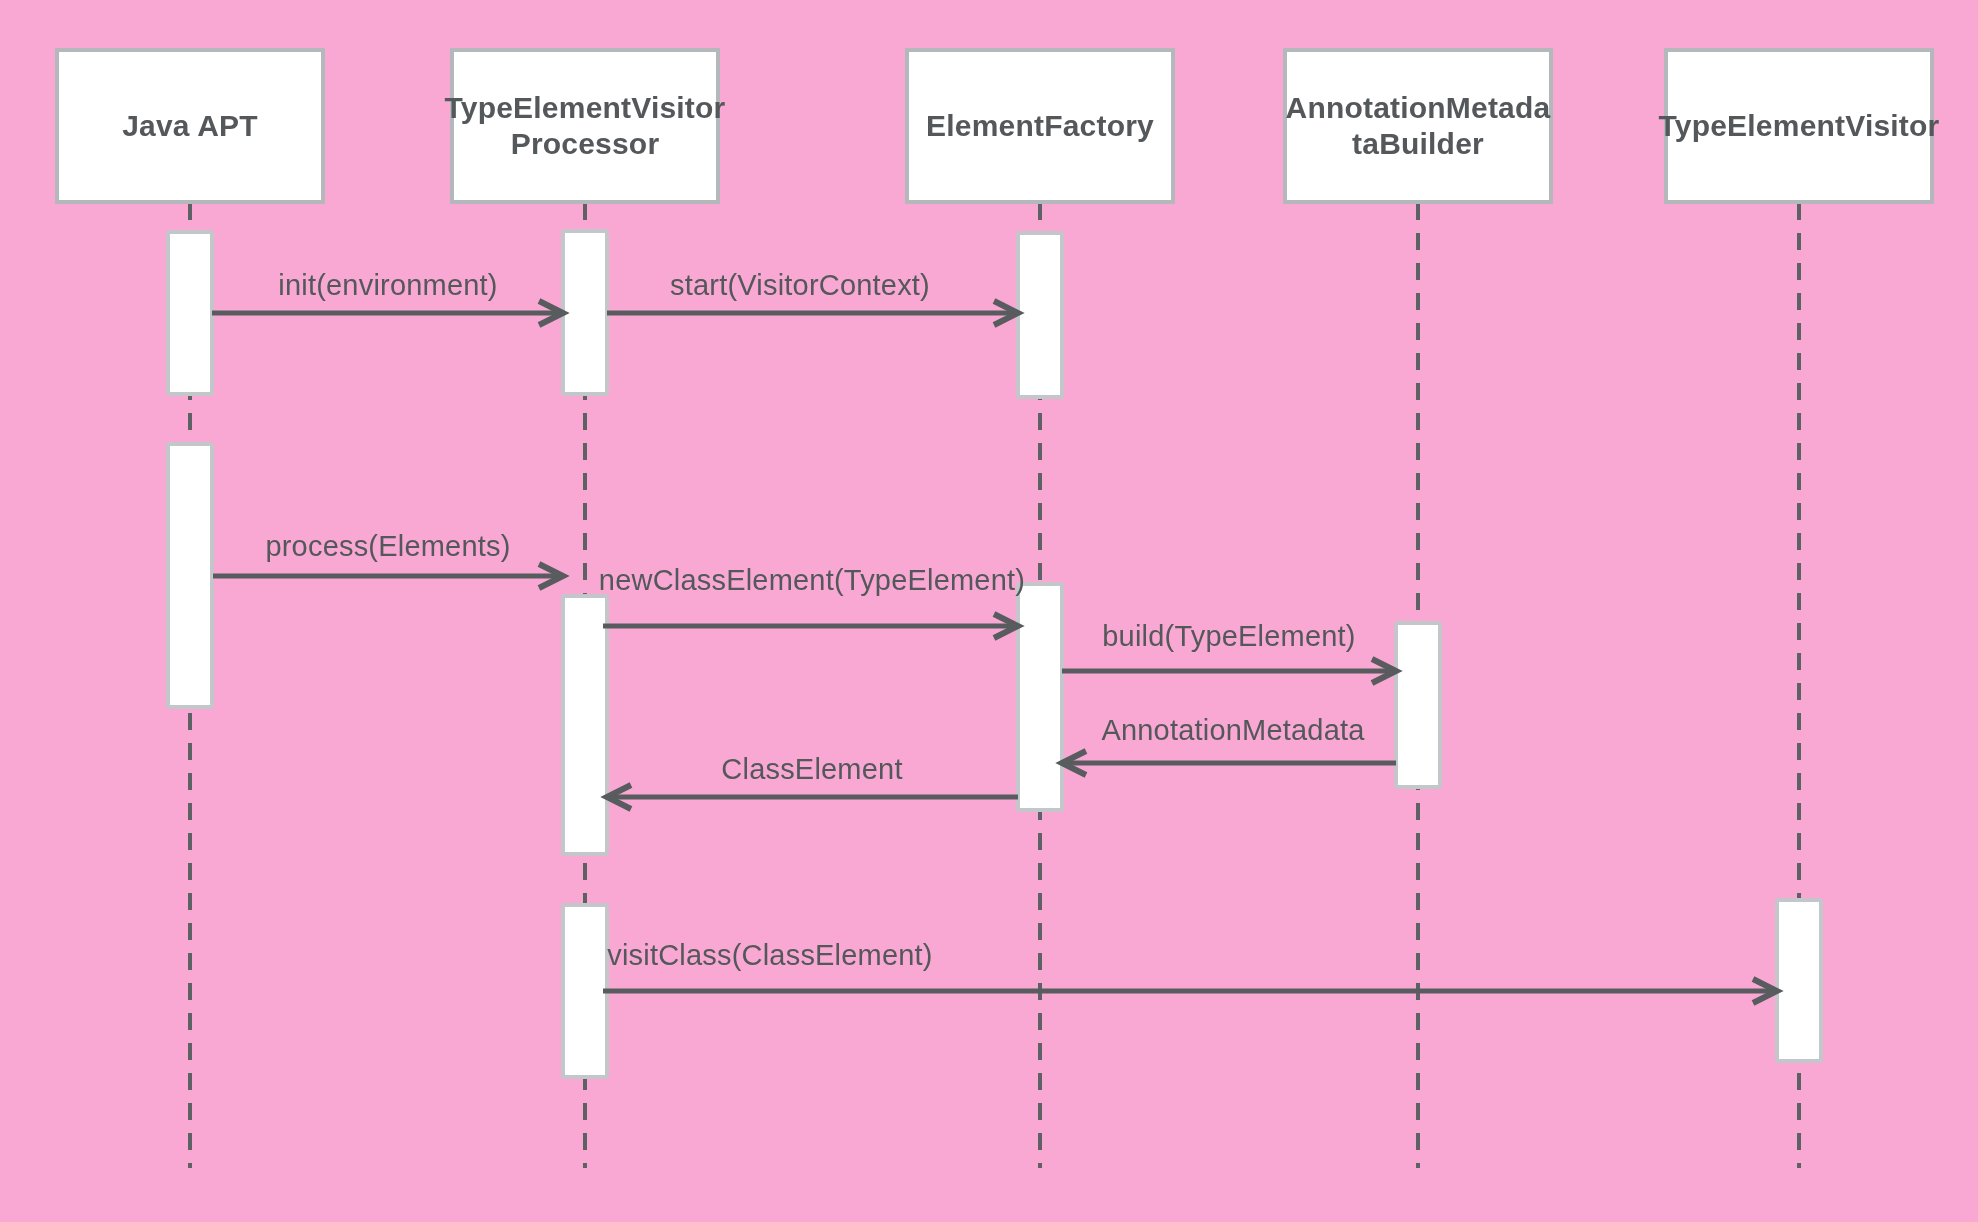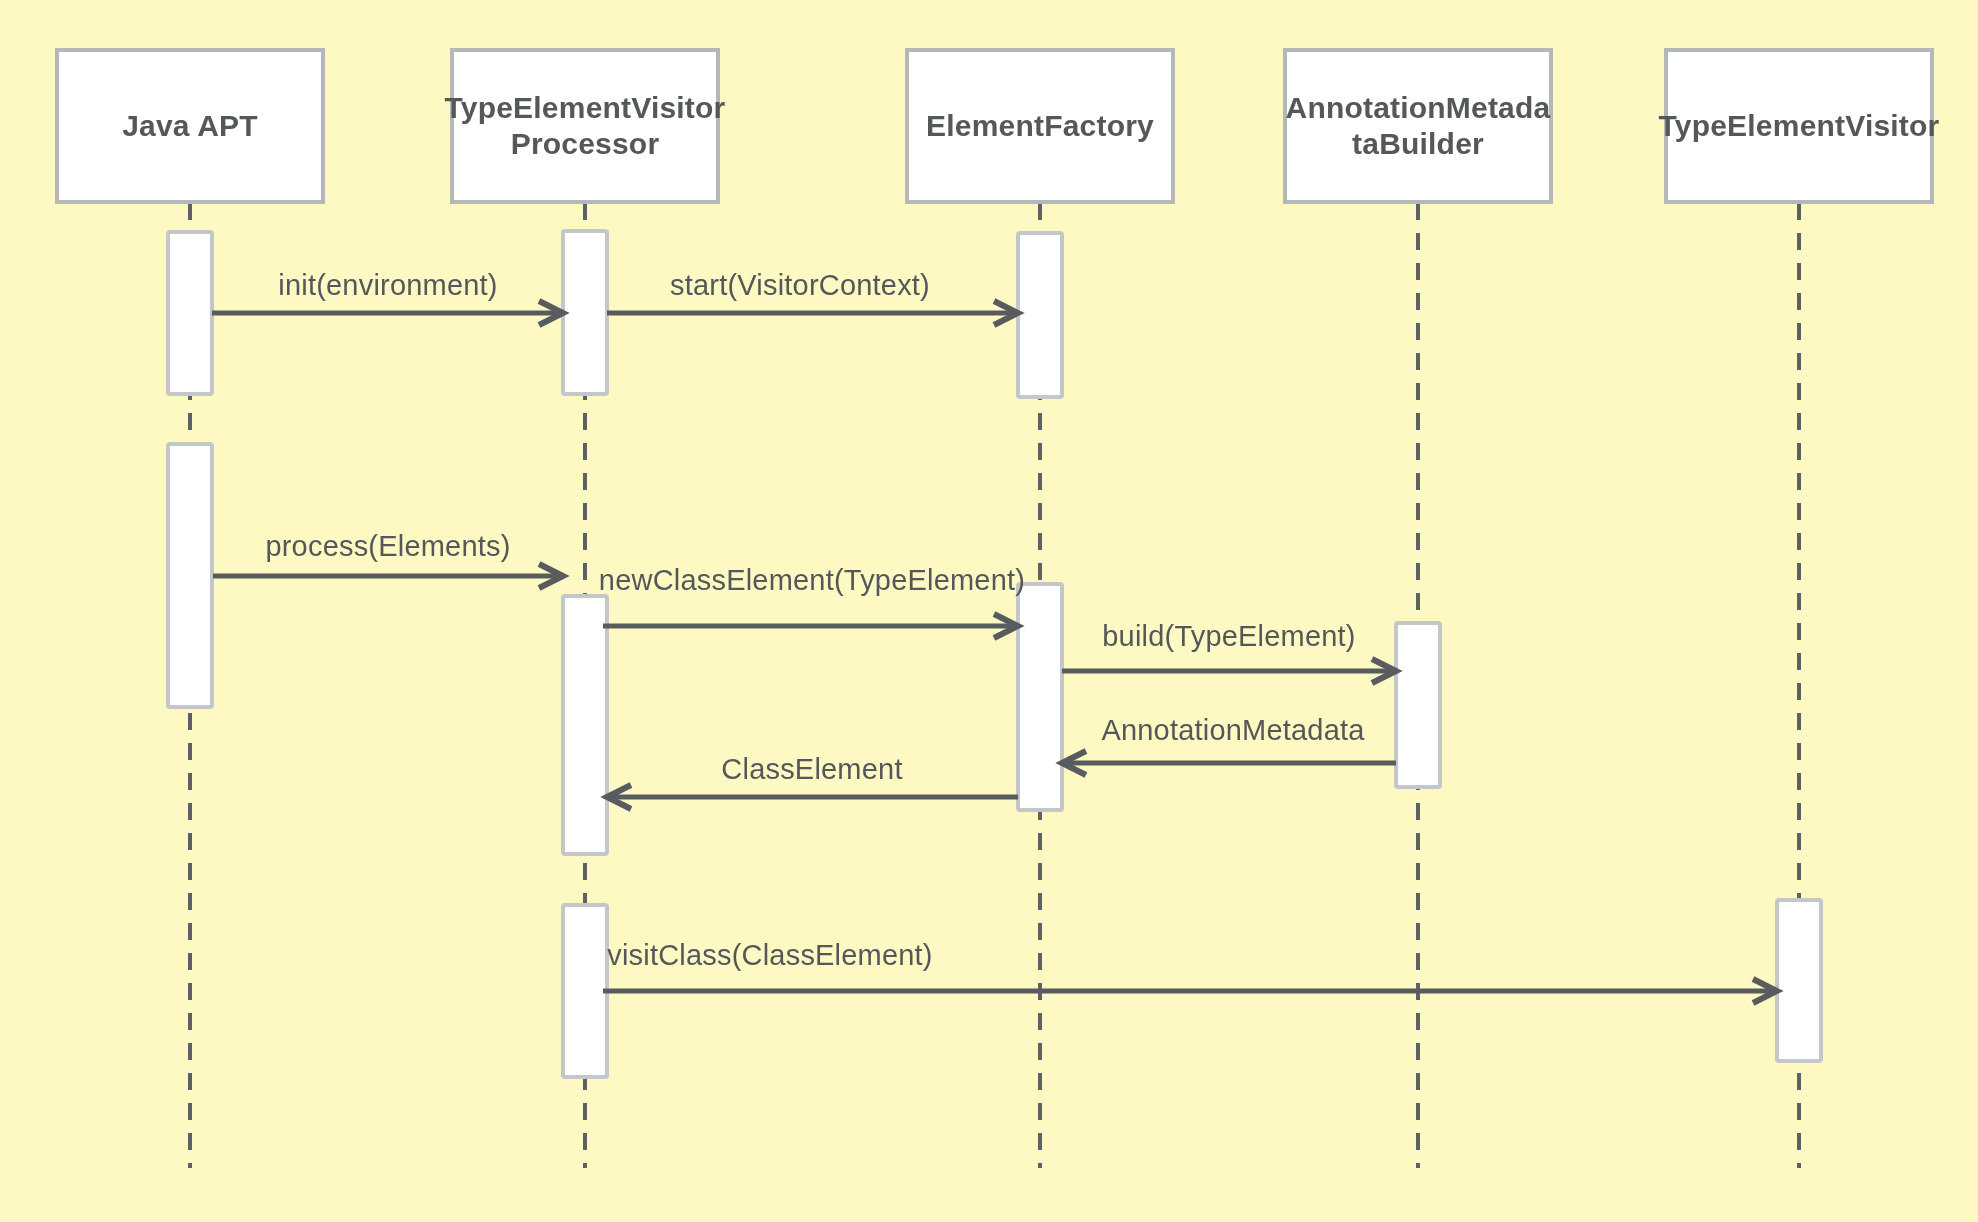--- a/index.html
+++ b/index.html
@@ -1,21 +1,21 @@
 <!DOCTYPE html>
 <html><head>
 <meta charset="utf-8">
 <title>Sequence Diagram</title>
 <style>
   html, body { margin: 0; padding: 0; background: #ffffff; }
   .page {
     position: relative;
     width: 1978px;
     height: 1222px;
-    background: #fef9c3;
+    background: #f9a8d4;
     overflow: hidden;
     font-family: "Liberation Sans", sans-serif;
   }
   svg { display: block; }
   .p-title {
     font-family: "Liberation Sans", sans-serif;
     font-size: 30px;
     font-weight: 600;
     letter-spacing: 0.2px;
   }

